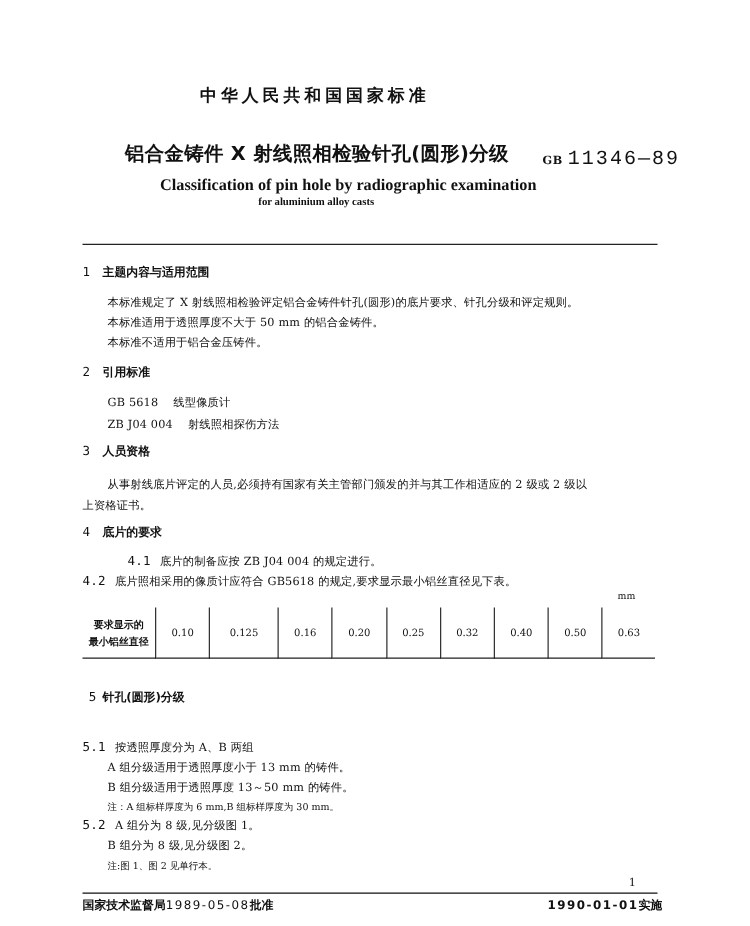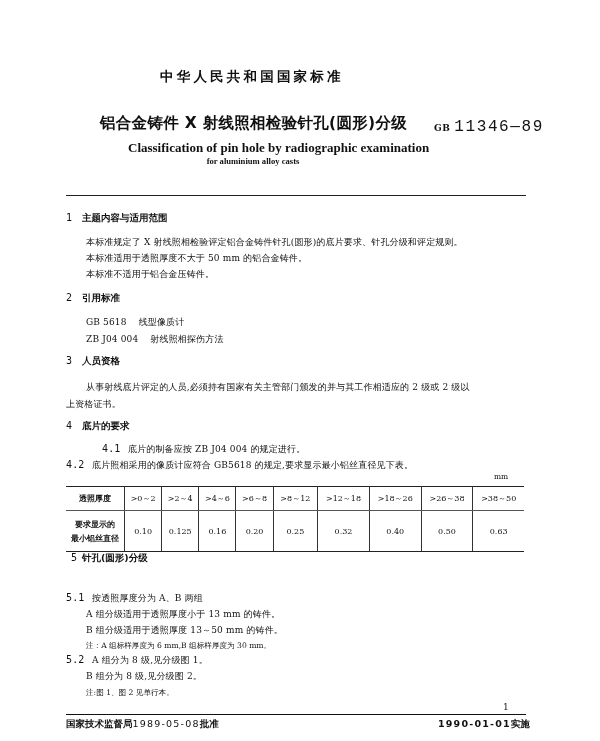--- a/index.html
+++ b/index.html
@@ -98,32 +98,20 @@
 <div class="abs p clause" style="top:443px; left:82px;margin-left:20px;">
   <span class="n">4.1</span><span>底片的制备应按 ZB J04 004 的规定进行。</span>
 </div>
 <div class="abs p clause" style="top:459px; left:66px;">
   <span class="n">4.2</span><span>底片照相采用的像质计应符合 GB5618 的规定,要求显示最小铝丝直径见下表。</span>
 </div>
 <div class="abs mm">mm</div>
 
 <table class="spec">
   <tbody>
-      <tr class="hdr">
-    <td>透照厚度</td>
-    <td>&gt;0～2</td>
-    <td>&gt;2～4</td>
-    <td>&gt;4～6</td>
-    <td>&gt;6～8</td>
-    <td>&gt;8～12</td>
-    <td>&gt;12～18</td>
-    <td>&gt;18～26</td>
-    <td>&gt;26～38</td>
-    <td>&gt;38～50</td>
-  </tr>
   <tr class="val">
     <td>
       <div>要求显示的</div>
       <div style="margin-top:3px">最小铝丝直径</div>
     </td>
     <td>0.10</td>
     <td>0.125</td>
     <td>0.16</td>
     <td>0.20</td>
     <td>0.25</td>

